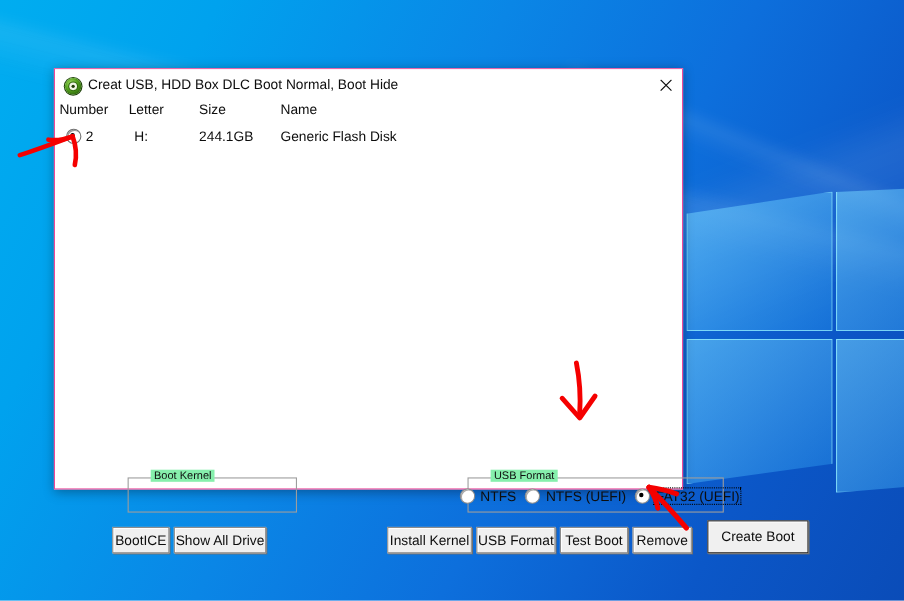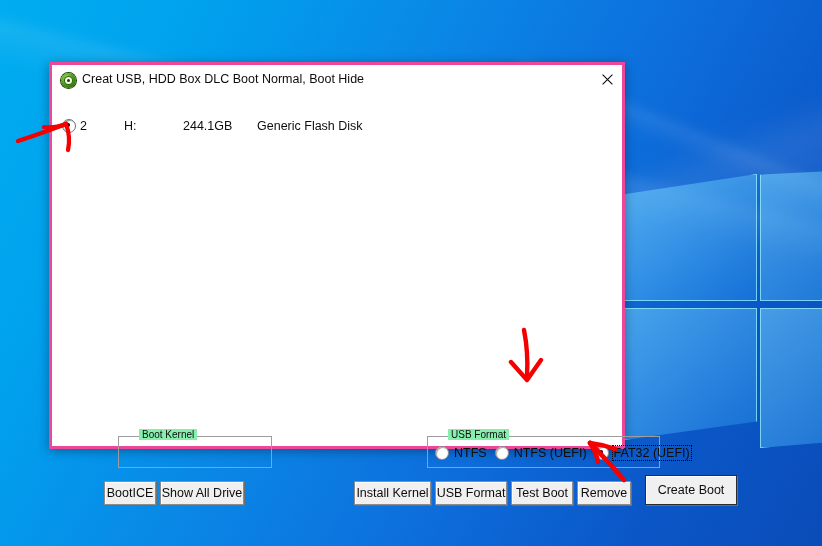--- a/index.html
+++ b/index.html
@@ -83,21 +83,21 @@
   }
 
   
   #dialog {
     position: absolute;
     left: 49px;
     top: 62px;
     width: 570px;
     height: 381px;
     background: #ffffff;
-    border: 3px solid #ec4899;
+    border: 1px solid #ec4899;
     box-shadow: 0 2px 10px rgba(0,0,0,0.35);
   }
   #titlebar {
     position: relative;
     height: 30px;
     background: #ffffff;
   }
   #title-icon {
     position: absolute;
     left: 9px;
@@ -254,21 +254,21 @@
     outline: 1px dotted #000000;
     outline-offset: 1px;
   }
 
   #gb-boot-kernel { left: 66px;  top: 371px; width: 152px; height: 30px; }
   #gb-boot-type   { left: 243px; top: 371px; width: 109px; height: 30px; }
   #gb-usb-format  { left: 375px; top: 371px; width: 231px; height: 30px; }
 
   #gb-boot-kernel .gb-inner { padding-left: 8px; gap: 10px; }
   #gb-boot-type   .gb-inner { padding-left: 8px; gap: 9px; }
-  #gb-usb-format  .gb-inner { padding-left: 7px; gap: 8px; }
+  #gb-usb-format  .gb-inner { padding-left: 7px; gap: 8px; justify-content: center; }
 
   
   #button-bar {
     position: absolute;
     left: 0;
     top: 407px;
     width: 100%;
     height: 40px;
   }
   .win-button {
@@ -323,20 +323,26 @@
   <div id="titlebar">
     <div id="title-icon"></div>
     <div id="title-text">Creat USB, HDD Box DLC Boot Normal, Boot Hide</div>
     <div id="close-button">
       <svg width="11" height="11" viewBox="0 0 11 11" aria-hidden="true">
         <path d="M0.6 0.6 L10.4 10.4 M10.4 0.6 L0.6 10.4" stroke="#0d0d0d" stroke-width="1.1" fill="none"></path>
       </svg>
     </div>
   </div>
 
+  <div id="list-header">
+    <span class="col-number">Number</span>
+    <span class="col-letter">Letter</span>
+    <span class="col-size">Size</span>
+    <span class="col-name">Name</span>
+  </div>
 
   <div id="list-body">
     <div class="list-row">
       <span class="row-radio checked"></span>
       <span class="cell-number">2</span>
       <span class="cell-letter">H:</span>
       <span class="cell-size">244.1GB</span>
       <span class="cell-name">Generic Flash Disk</span>
     </div>
   </div>

